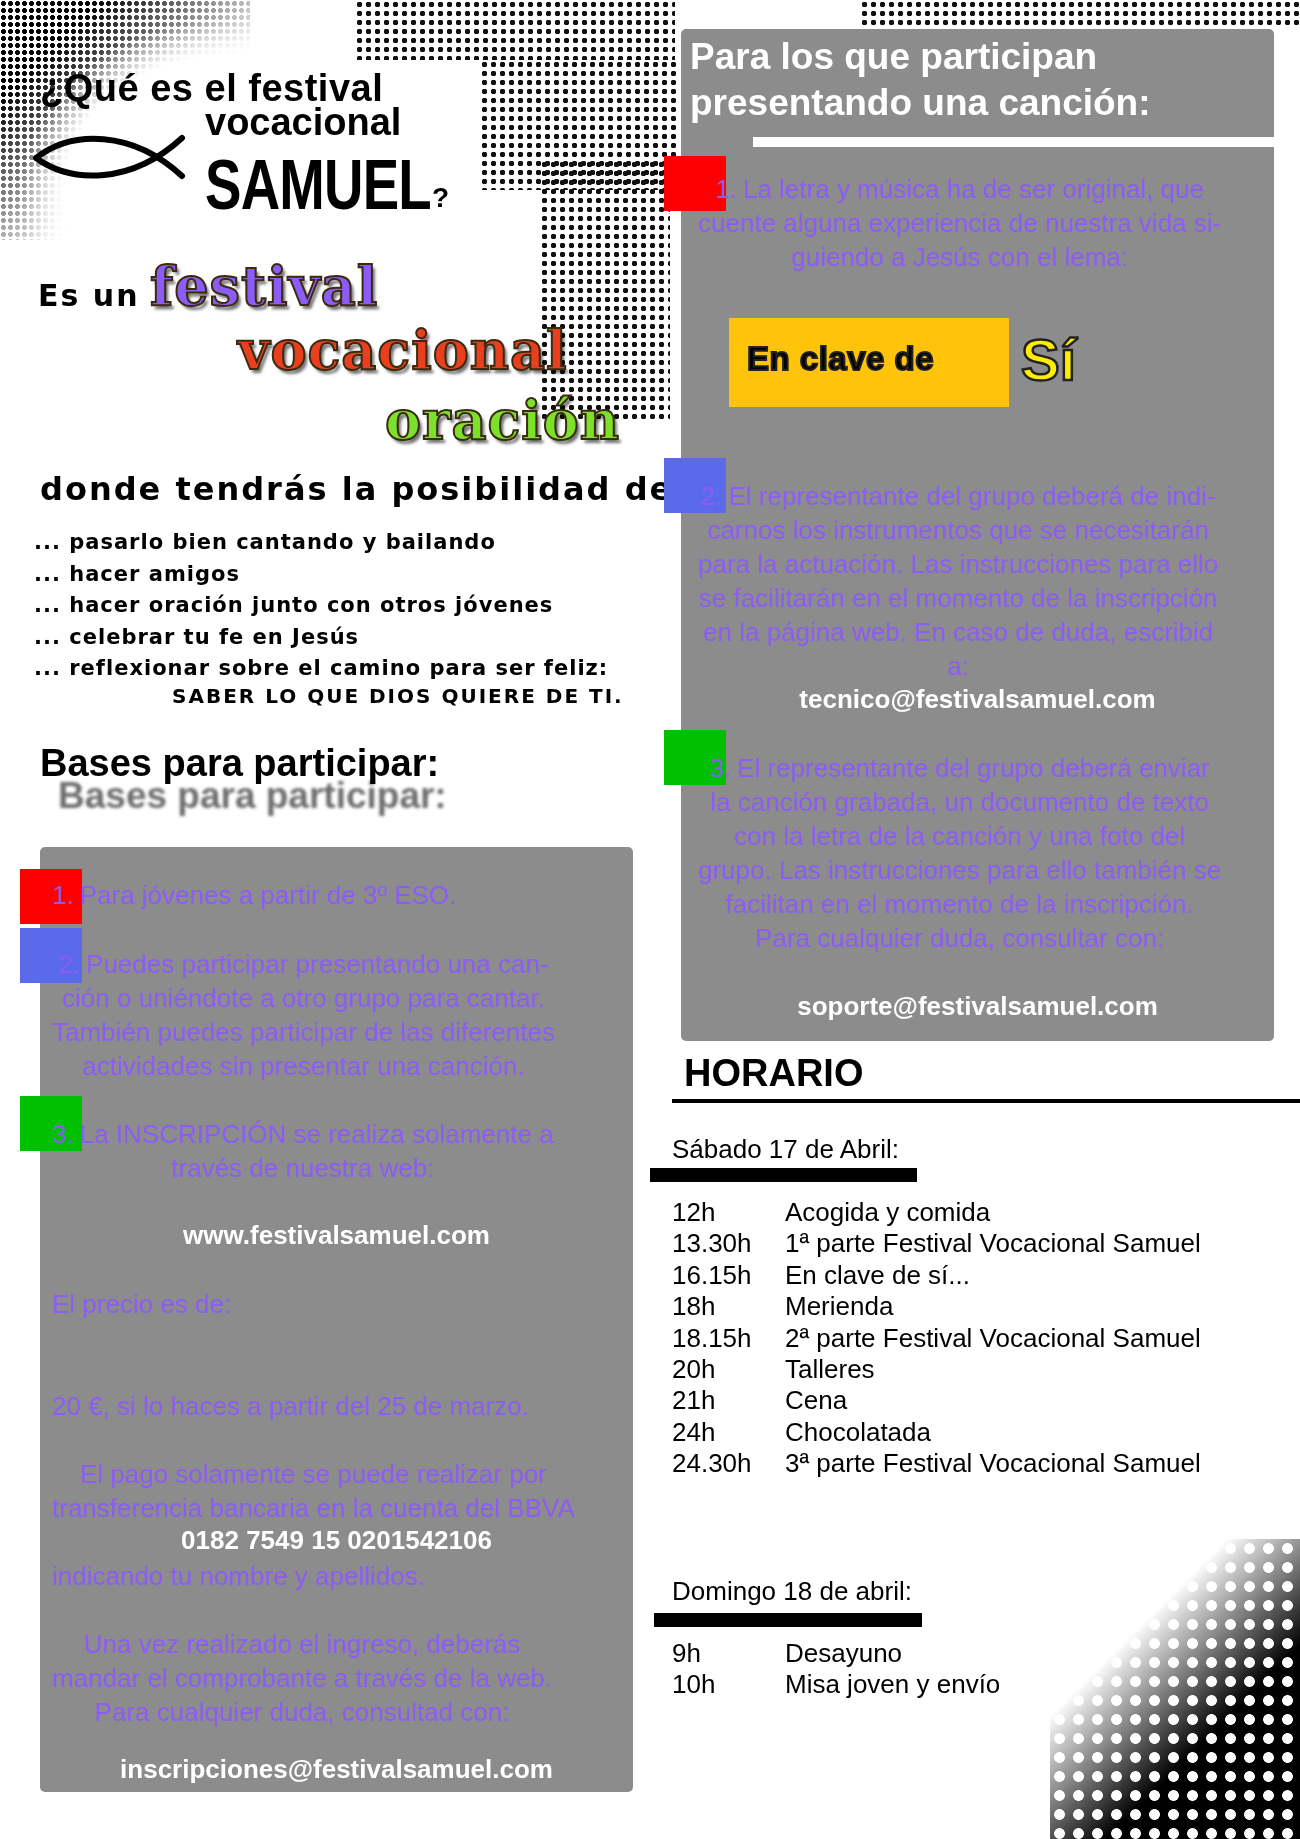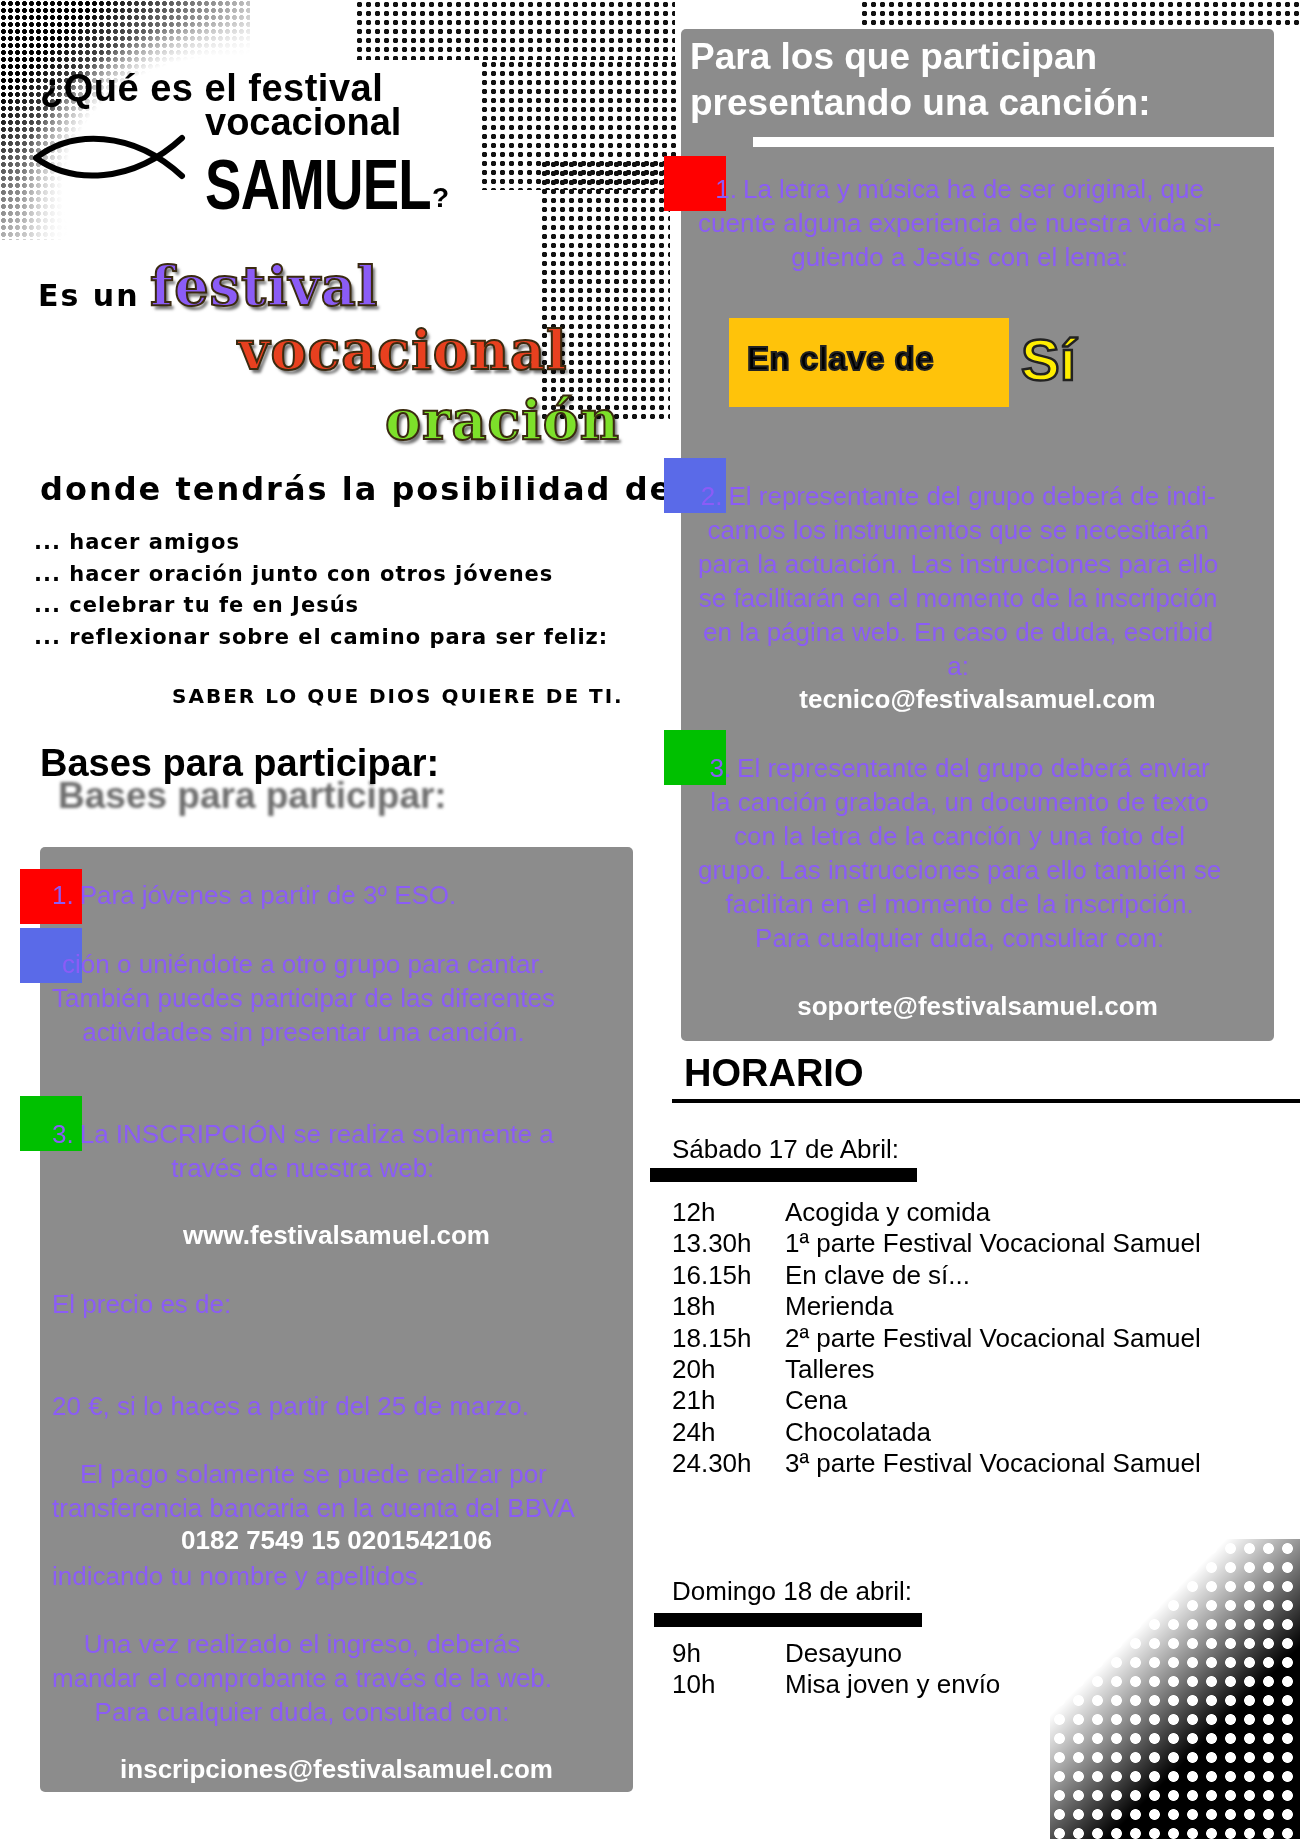--- a/index.html
+++ b/index.html
@@ -149,39 +149,41 @@
   <path d="M4 30 C40 2, 100 2, 150 48 M4 30 C40 56, 100 56, 150 10" fill="none" stroke="#000" stroke-width="6" stroke-linecap="round"></path>
 </svg>
 
 <div class="es-un">Es un</div>
 <div class="word-art wa-festival">festival</div>
 <div class="word-art wa-vocacional">vocacional</div>
 <div class="word-art wa-oracion">oración</div>
 
 <div class="donde">donde tendrás la posibilidad de</div>
 <div class="pos-list">
+  <div class="pos-item">... pasarlo bien cantando y bailando</div>
   <div class="pos-item">... hacer amigos</div>
   <div class="pos-item">... hacer oración junto con otros jóvenes</div>
   <div class="pos-item">... celebrar tu fe en Jesús</div>
   <div class="pos-item">... reflexionar sobre el camino para ser feliz:</div>
 </div>
 <div class="saber">SABER LO QUE DIOS QUIERE DE TI.</div>
 
 <div class="bases-shadow">Bases para participar:</div>
 <div class="bases-title">Bases para participar:</div>
 
 <div class="panel panel-left"></div>
 <div class="marker" style="left:20px;top:869px;background:#ff0000;"></div>
 <div class="marker" style="left:20px;top:928px;background:#5a6ae8;"></div>
 <div class="marker" style="left:20px;top:1096px;background:#00c000;"></div>
 
 <div class="ptext" style="left:52px;top:878px;">
   <span class="num">1.</span><span>Para jóvenes a partir de 3º ESO.</span>
 </div>
 <div class="ptext" style="left:52px;top:947px;">
+  <div><span class="num">2.</span><span>Puedes participar presentando una can-</span></div>
   <div>ción o uniéndote a otro grupo para cantar.</div>
   <div>También puedes participar de las diferentes</div>
   <div>actividades sin presentar una canción.</div>
 </div>
 <div class="ptext" style="left:52px;top:1117px;">
   <div><span class="num">3.</span><span>La INSCRIPCIÓN se realiza solamente a</span></div>
   <div>través de nuestra web:</div>
 </div>
 <div class="pbold" style="left:40px;top:1220px;width:593px;">www.festivalsamuel.com</div>
 

